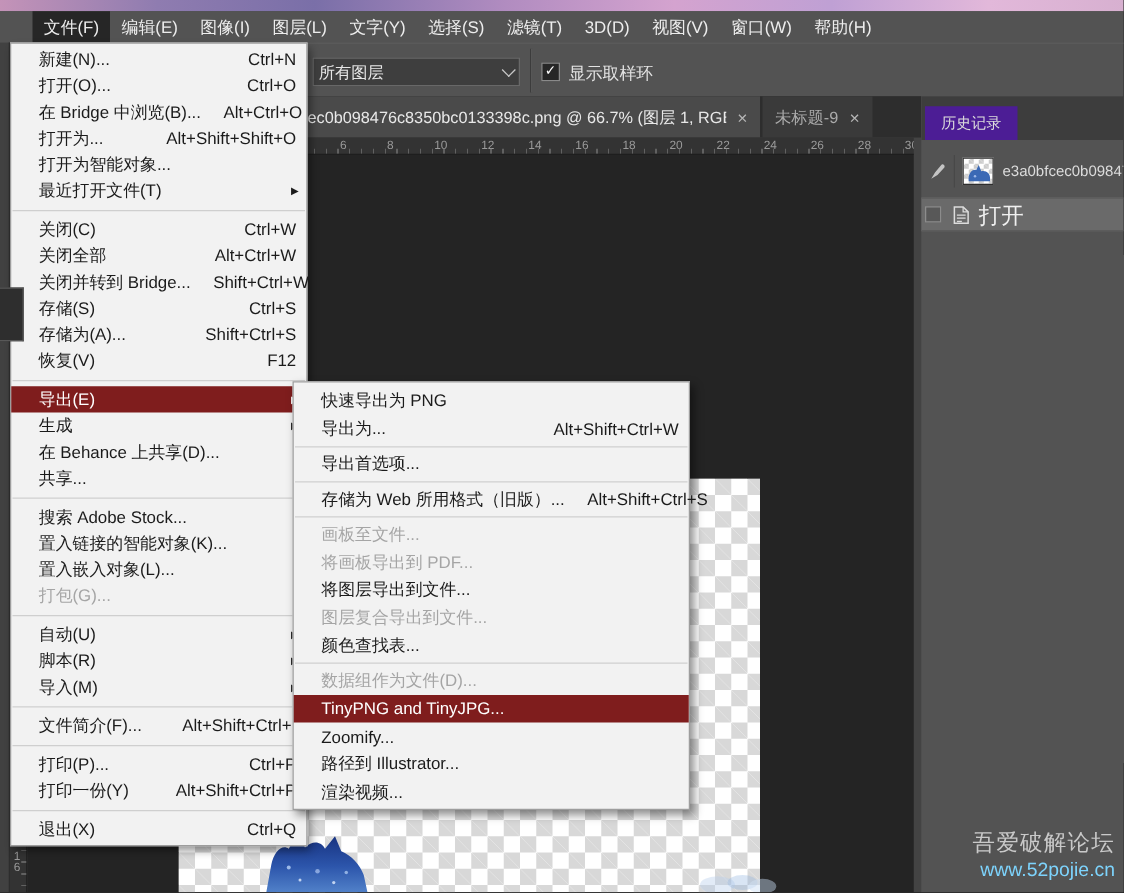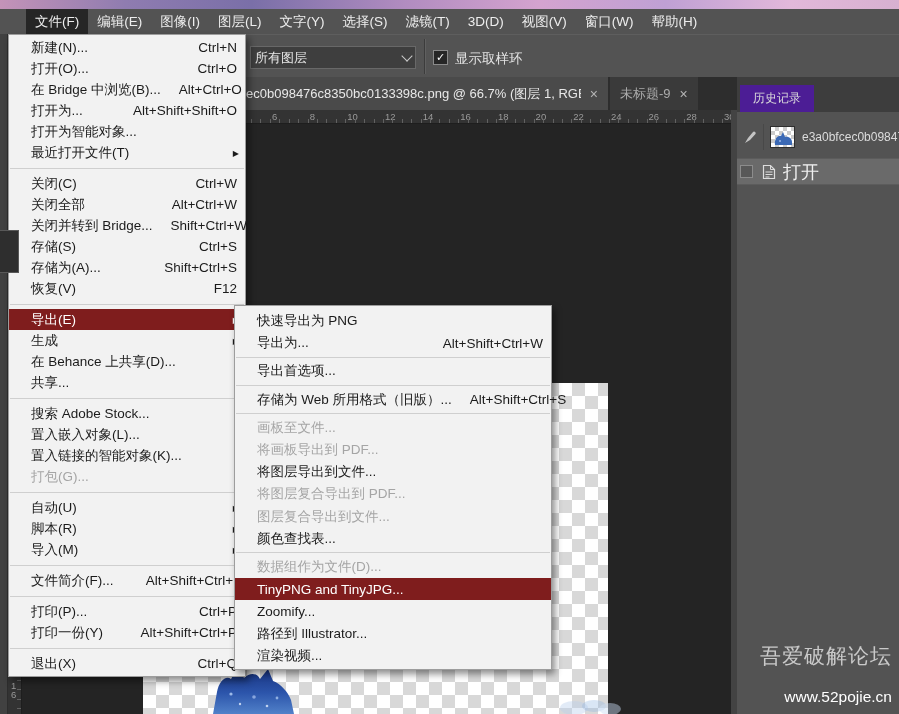--- a/index.html
+++ b/index.html
@@ -79,22 +79,22 @@
   .h-thumb{width:25px;height:22px;margin:0 7px 0 6px;flex:none;background-color:#fff;
     background-image:linear-gradient(45deg,#ccc 25%,transparent 25%,transparent 75%,#ccc 75%),
                      linear-gradient(45deg,#ccc 25%,transparent 25%,transparent 75%,#ccc 75%);
     background-position:0 0,4px 4px;background-size:8px 8px;border:1px solid #2e2e2e;box-sizing:border-box;position:relative;overflow:hidden;}
   .h-name{flex:1;overflow:hidden;white-space:nowrap;}
   .h-row2{position:absolute;left:0;top:81px;width:162px;height:27px;background:#6a6a6a;border-top:1px solid #5c5c5c;border-bottom:1px solid #5c5c5c;
     display:flex;align-items:center;color:#f0f0f0;font-size:18px;box-sizing:border-box;}
   .h-well{width:13px;height:13px;margin-left:3px;background:#585858;border:1px solid #8c8c8c;flex:none;box-sizing:border-box;}
   .h-doc{margin:0 7px 0 9px;flex:none;display:flex;}
   .wm{position:absolute;right:7px;bottom:8px;text-align:right;color:#c9c9c9;}
-  .wm1{font-size:21px;letter-spacing:1px;}
-  .wm2{font-size:15.5px;color:#ffffff;margin-top:18px;}
+  .wm1{font-size:18px;letter-spacing:1px;}
+  .wm2{font-size:15.5px;color:#7dd3fc;margin-top:2px;}
 </style>
 </head>
 <body>
 
 <div class="screen">
 
   <div class="wallpaper"></div>
 
   <div class="menubar">
 
@@ -344,27 +344,27 @@
         
       </div>
 
       <div class="mi">
         <span class="lbl">搜索 Adobe Stock...</span>
         <span class="sc"></span>
 
       </div>
 
       <div class="mi">
+        <span class="lbl">置入链接的智能对象(K)...</span>
+        <span class="sc"></span>
+
+      </div>
+
+      <div class="mi">
         <span class="lbl">置入嵌入对象(L)...</span>
-        <span class="sc"></span>
-
-      </div>
-
-      <div class="mi">
-        <span class="lbl">置入链接的智能对象(K)...</span>
         <span class="sc"></span>
 
       </div>
 
       <div class="mi disabled">
         <span class="lbl">打包(G)...</span>
         <span class="sc"></span>
 
       </div>
 
@@ -490,25 +490,20 @@
         <span class="sc"></span>
 
       </div>
 
       <div class="mi">
         <span class="lbl">将图层导出到文件...</span>
         <span class="sc"></span>
 
       </div>
 
-      <div class="mi disabled">
-        <span class="lbl">将图层复合导出到 PDF...</span>
-        <span class="sc"></span>
-
-      </div>
 
       <div class="mi disabled">
         <span class="lbl">图层复合导出到文件...</span>
         <span class="sc"></span>
 
       </div>
 
       <div class="mi">
         <span class="lbl">颜色查找表...</span>
         <span class="sc"></span>

